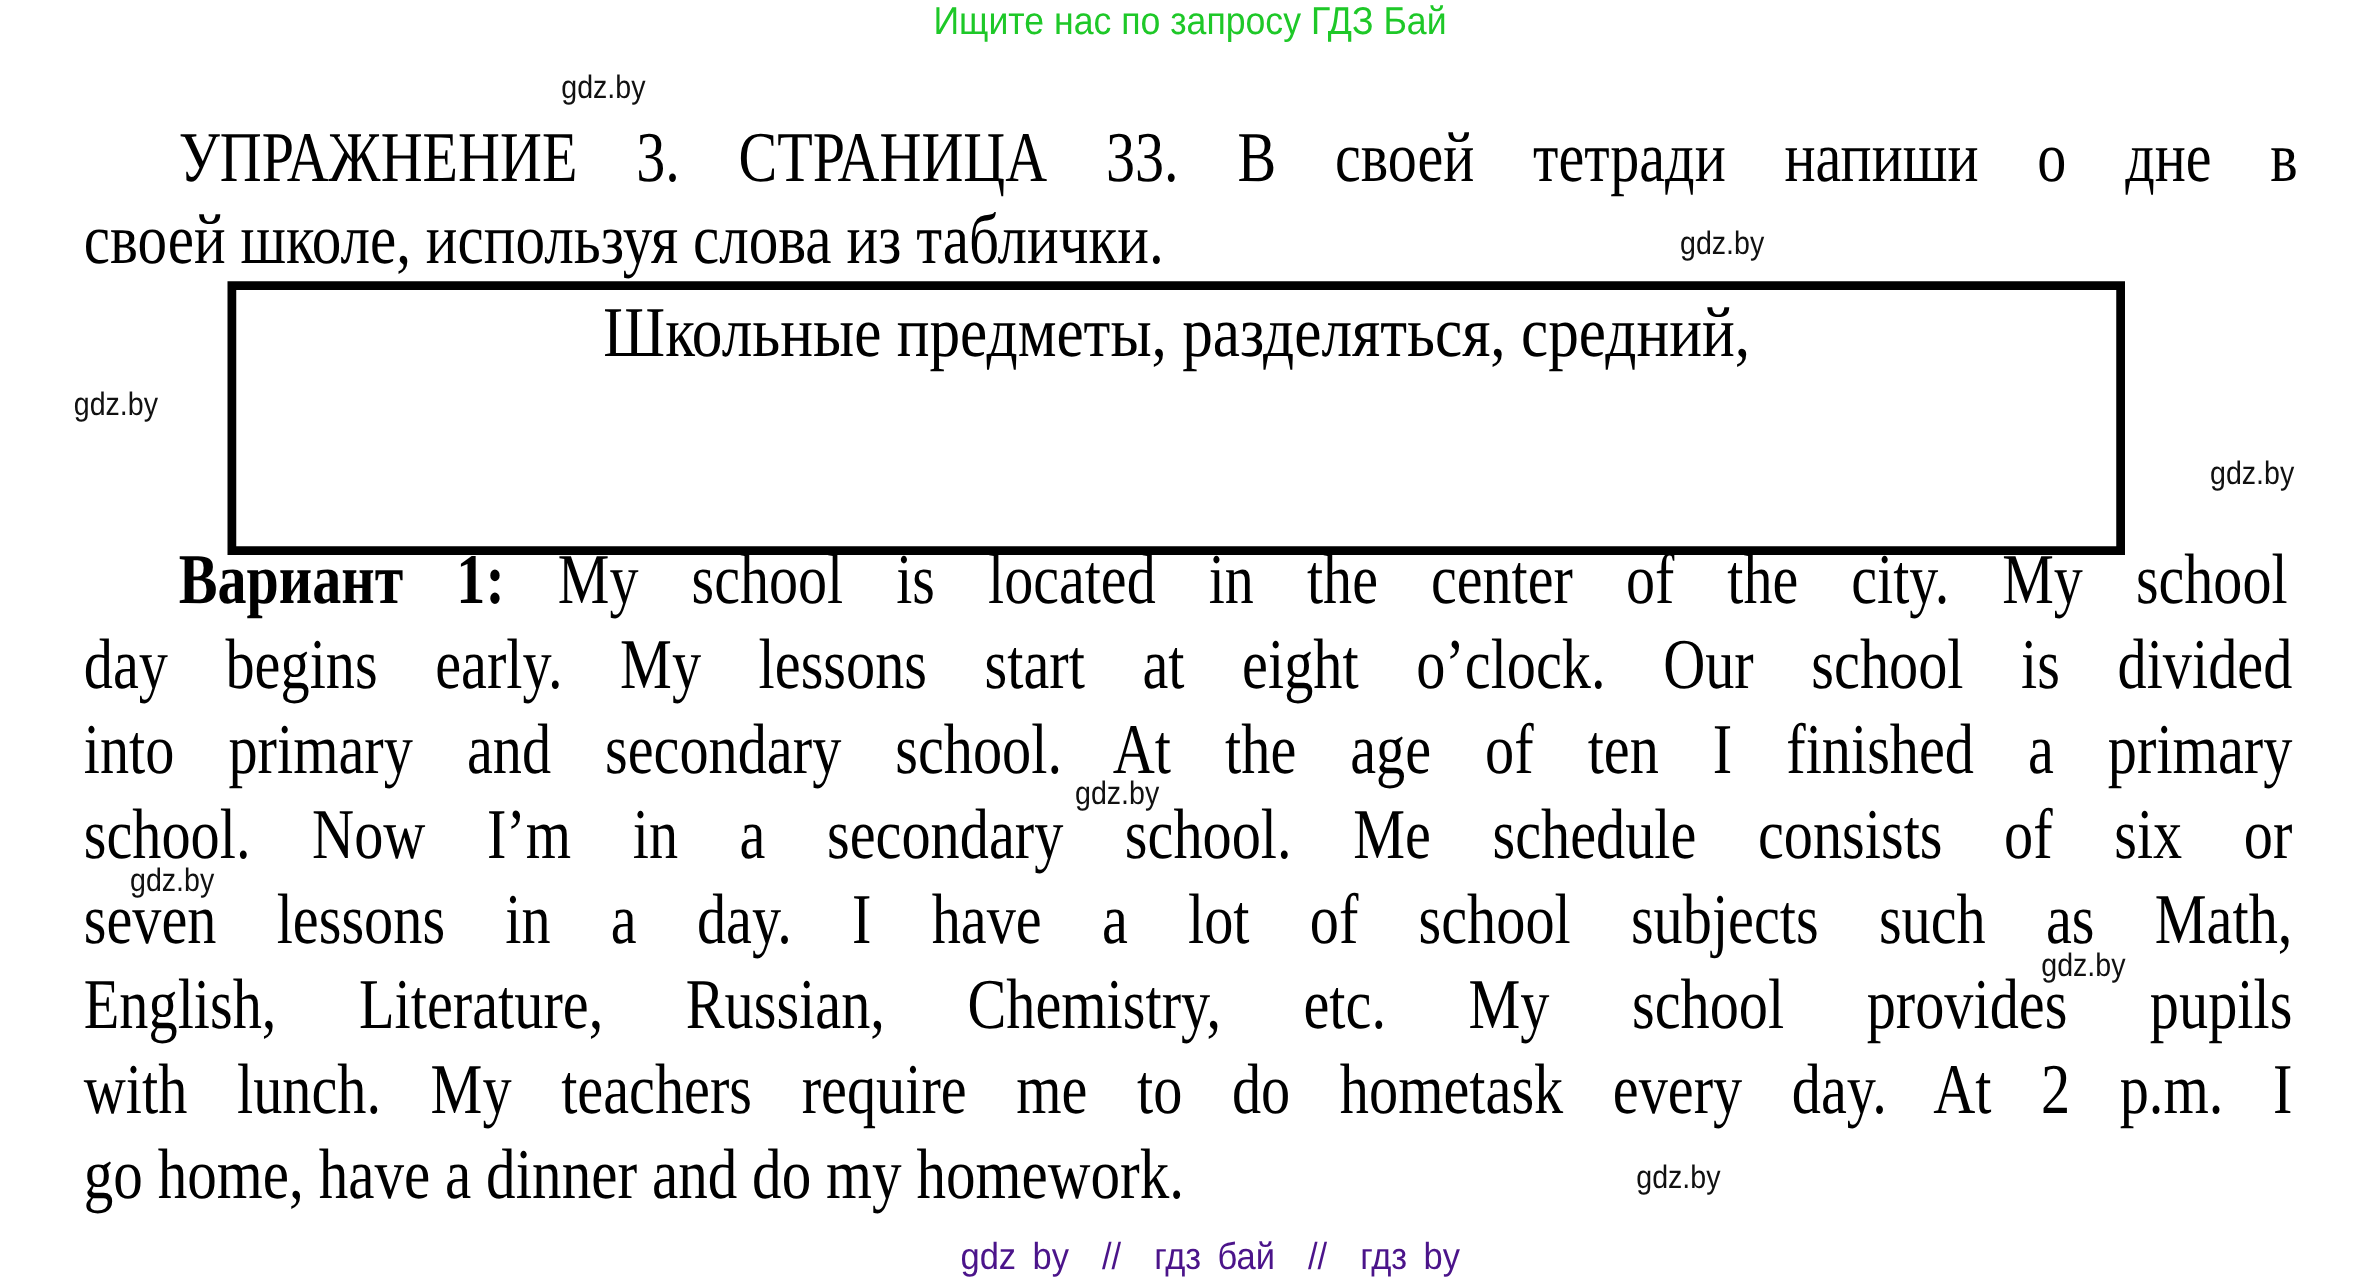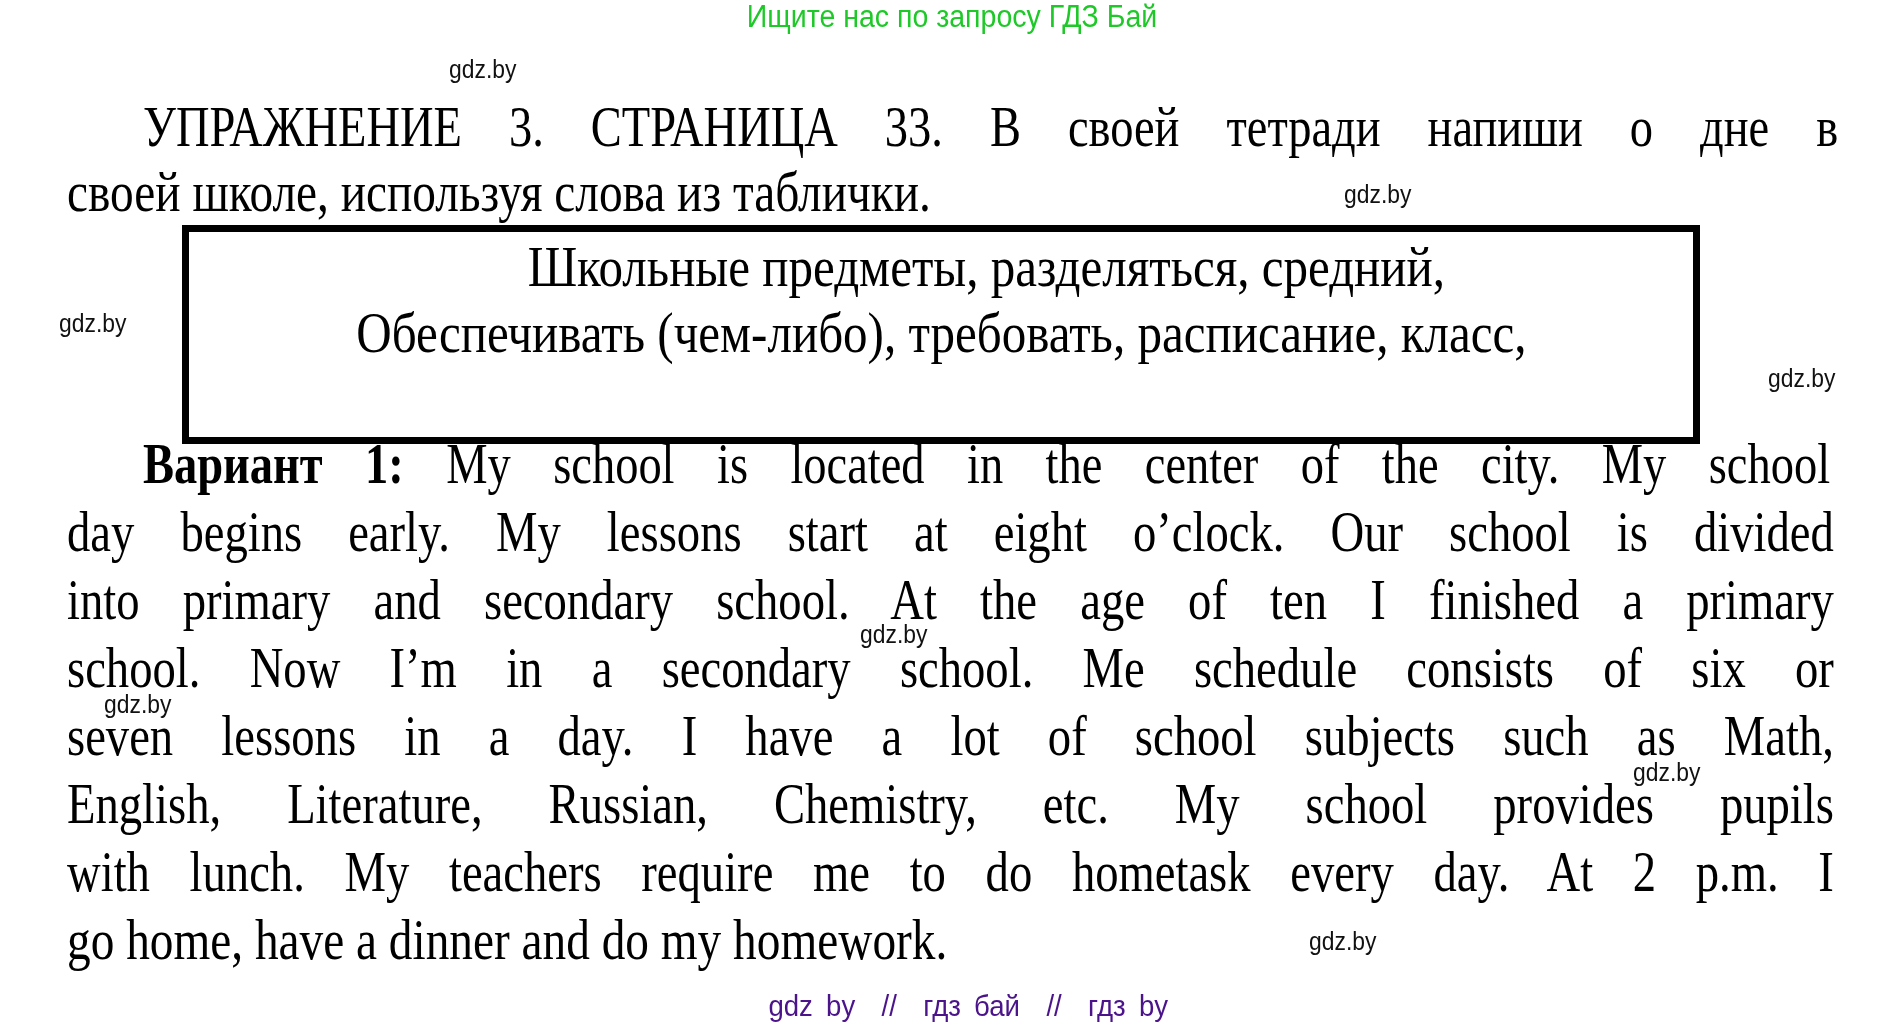--- a/index.html
+++ b/index.html
@@ -56,22 +56,21 @@
 <div class="wm" style="left:104px; top:690px;">gdz.by</div>
 <div class="wm" style="left:1633px; top:758px;">gdz.by</div>
 <div class="wm" style="left:1309px; top:927px;">gdz.by</div>
 
 <div class="line just" style="left:143px; top:95px; width:2080px; transform:scaleX(0.815);">
   <span>УПРАЖНЕНИЕ 3. СТРАНИЦА 33. В своей тетради напиши о дне в</span>
 </div>
 <div class="line" style="left:67px; top:160px; transform:scaleX(0.83);">своей школе, используя слова из таблички.</div>
 
 <div class="box">
-  <div class="box-line" style="top:4px;padding-left:45px;"><span>Школьные предметы,  разделяться, средний,</span></div>
-  <div class="box-line" style="top:70px;"><span>Обеспечивать (чем-либо),  требовать, расписание, класс,</span></div>
+  <div class="box-line" style="top:4px;"><span>Школьные предметы,  разделяться, средний,</span></div>
 </div>
 
 <div class="line just" style="left:143px; top:432px; width:2070px; transform:scaleX(0.815);">
   <span class="bold">Вариант 1:</span>
   <span>My school is located in the center of the city. My school</span>
 </div>
 <div class="line just" style="left:67px; top:500px; width:2160px; transform:scaleX(0.818);">day begins early. My lessons start at eight o’clock. Our school is divided</div>
 <div class="line just" style="left:67px; top:568px; width:2160px; transform:scaleX(0.818);">into primary and secondary school. At the age of ten I finished a primary</div>
 <div class="line just" style="left:67px; top:636px; width:2160px; transform:scaleX(0.818);">school. Now I’m in a secondary school. Me schedule consists of six or</div>
 <div class="line just" style="left:67px; top:704px; width:2160px; transform:scaleX(0.818);">seven lessons in a day. I have a lot of school subjects such as Math,</div>

